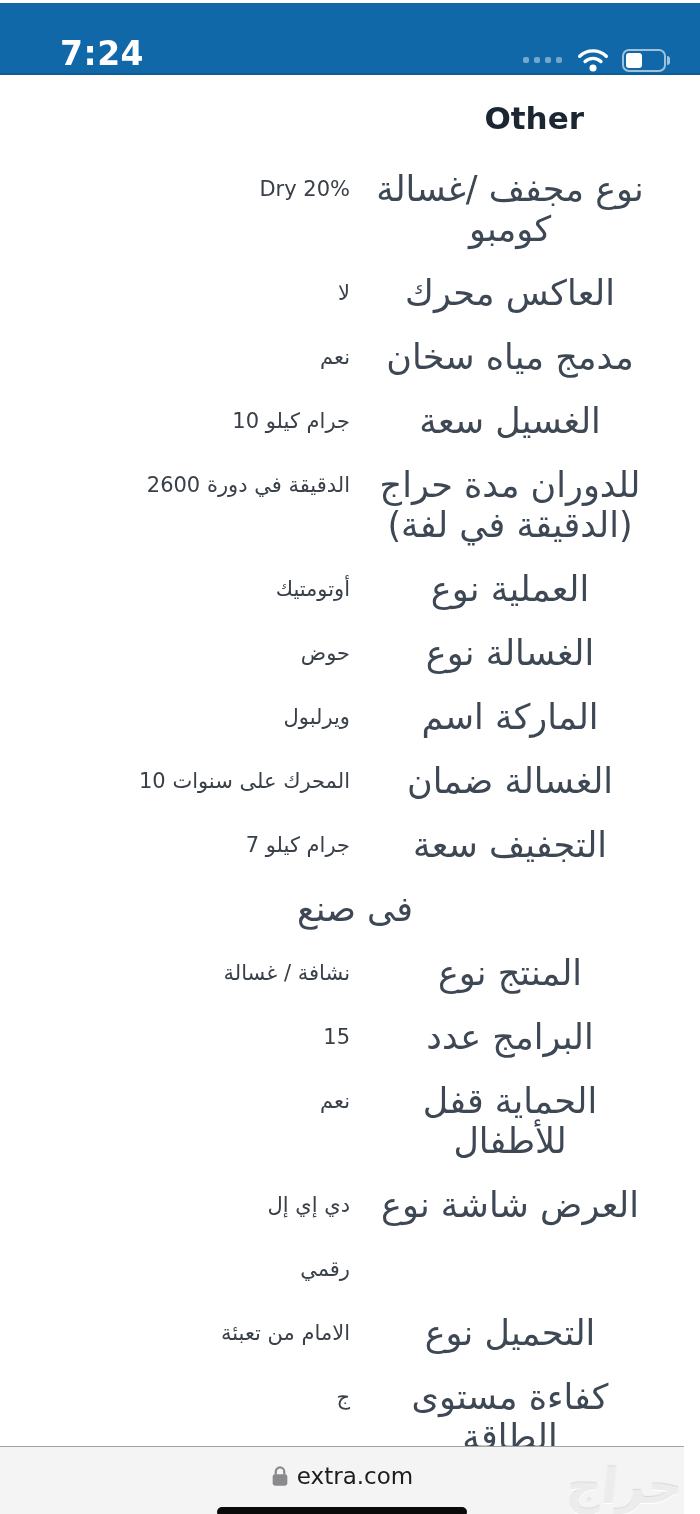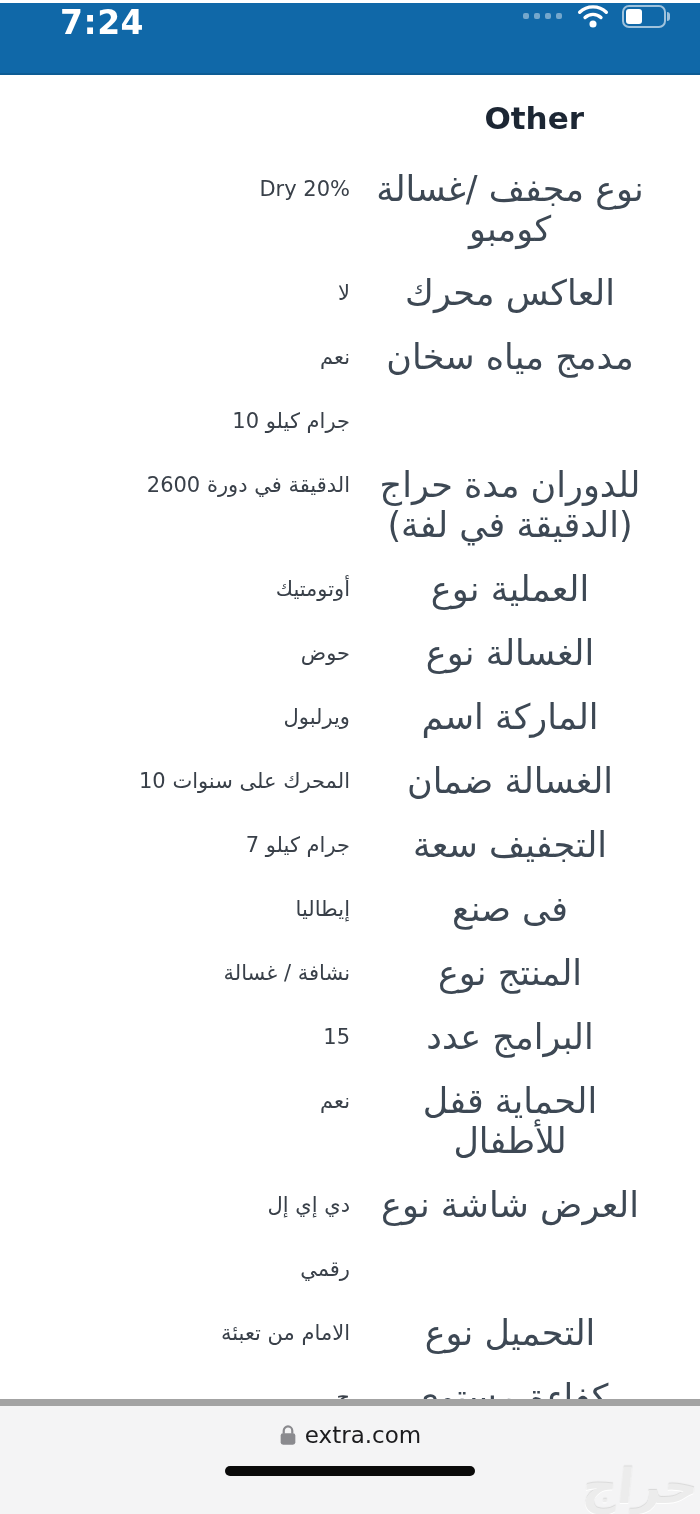--- a/index.html
+++ b/index.html
@@ -4,21 +4,21 @@
 <style>
   * { margin:0; padding:0; box-sizing:border-box; }
   html,body { width:700px; }
   body { font-family:"DejaVu Sans", sans-serif; background:#ffffff; }
   .screen { position:relative; width:700px; height:1514px; background:#ffffff; overflow:hidden; }
 
   
   .top-strip { height:3px; background:#ffffff; }
   .status-bar {
     height:72px; background:#1068a8; border-bottom:2px solid #0d5c94;
-    display:flex; align-items:flex-start; justify-content:space-between;
+    display:flex; align-items:flex-end; justify-content:space-between;
     padding:0 28px 0 60px; color:#ffffff;
   }
   .status-time { font-size:33px; font-weight:bold; letter-spacing:.5px; }
   .status-icons { display:flex; align-items:center; }
   .signal-dots { display:flex; align-items:center; gap:5px; margin-right:14px; }
   .signal-dots i { width:6px; height:6px; border-radius:2px; background:rgba(255,255,255,.42); }
   .wifi { margin-right:12px; display:block; }
   .battery { position:relative; width:50px; height:24px; display:flex; align-items:center; }
   .battery .shell {
     width:44px; height:23px; border:2px solid rgba(255,255,255,.6); border-radius:7px;
@@ -40,22 +40,22 @@
     font-size:21px; line-height:40px; color:#394049;
   }
   .spec-label {
     flex:1; margin-left:15px; text-align:center; direction:ltr;
     font-size:35px; line-height:40px; color:#3d4854;
   }
   .tok { unicode-bidi:isolate; direction:ltr; }
 
   
   .url-bar {
-    position:absolute; left:0; right:0; bottom:0; height:115px;
-    background:#f4f4f5; border-top:7px solid #a3a3a3;
+    position:absolute; left:0; right:16px; bottom:0; height:68px;
+    background:#f4f4f5; border-top:1px solid #a3a3a3;
   }
   .url-row {
     display:flex; align-items:center; justify-content:center;
     padding-top:16px; gap:8px;
   }
   .url-text { font-size:23px; color:#1c1c1e; }
   .lock-icon { display:block; }
   .home-indicator {
     position:absolute; left:50%; transform:translateX(-50%); top:60px;
     width:250px; height:10px; background:#0a0a0a; border-radius:6px;
@@ -110,20 +110,21 @@
     <div class="spec-label"><span class="tok">محرك</span> <span class="tok">العاكس</span></div>
   </div>
 
   <div class="spec-row">
     <div class="spec-value"><span class="tok">نعم</span></div>
     <div class="spec-label"><span class="tok">سخان</span> <span class="tok">مياه</span> <span class="tok">مدمج</span></div>
   </div>
 
   <div class="spec-row">
     <div class="spec-value"><span class="tok">10</span> <span class="tok">كيلو</span> <span class="tok">جرام</span></div>
+    <div class="spec-label"><span class="tok">سعة</span> <span class="tok">الغسيل</span></div>
   </div>
 
   <div class="spec-row">
     <div class="spec-value"><span class="tok">2600</span> <span class="tok">دورة</span> <span class="tok">في</span> <span class="tok">الدقيقة</span></div>
     <div class="spec-label"><span class="tok">حراج</span> <span class="tok">مدة</span> <span class="tok">للدوران</span> <span class="tok">(لفة</span> <span class="tok">في</span> <span class="tok">الدقيقة)</span></div>
   </div>
 
   <div class="spec-row">
     <div class="spec-value"><span class="tok">أوتومتيك</span></div>
     <div class="spec-label"><span class="tok">نوع</span> <span class="tok">العملية</span></div>
@@ -143,21 +144,20 @@
     <div class="spec-value"><span class="tok">10</span> <span class="tok">سنوات</span> <span class="tok">على</span> <span class="tok">المحرك</span></div>
     <div class="spec-label"><span class="tok">ضمان</span> <span class="tok">الغسالة</span></div>
   </div>
 
   <div class="spec-row">
     <div class="spec-value"><span class="tok">7</span> <span class="tok">كيلو</span> <span class="tok">جرام</span></div>
     <div class="spec-label"><span class="tok">سعة</span> <span class="tok">التجفيف</span></div>
   </div>
 
   <div class="spec-row">
-    <div class="spec-value"><span class="tok">إيطاليا</span></div>
     <div class="spec-label"><span class="tok">صنع</span> <span class="tok">فى</span></div>
   </div>
 
   <div class="spec-row">
     <div class="spec-value"><span class="tok">غسالة</span> <span class="tok">/</span> <span class="tok">نشافة</span></div>
     <div class="spec-label"><span class="tok">نوع</span> <span class="tok">المنتج</span></div>
   </div>
 
   <div class="spec-row">
     <div class="spec-value"><span class="tok">15</span></div>

